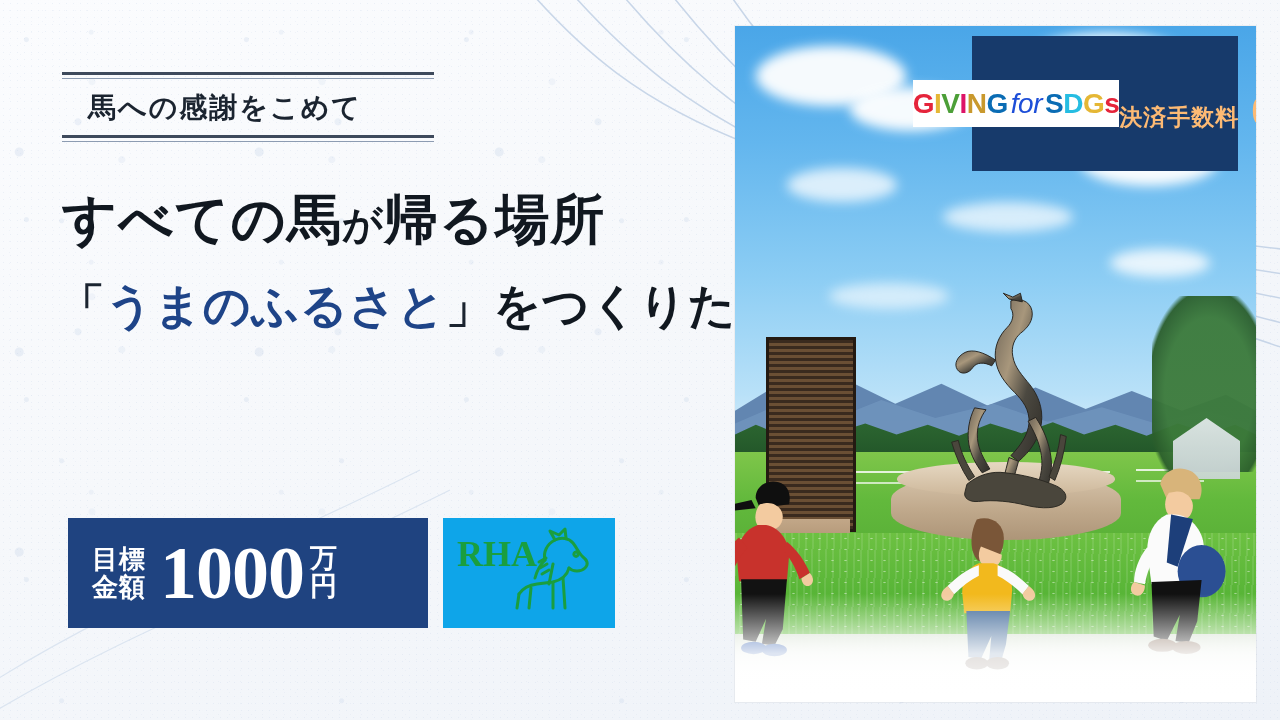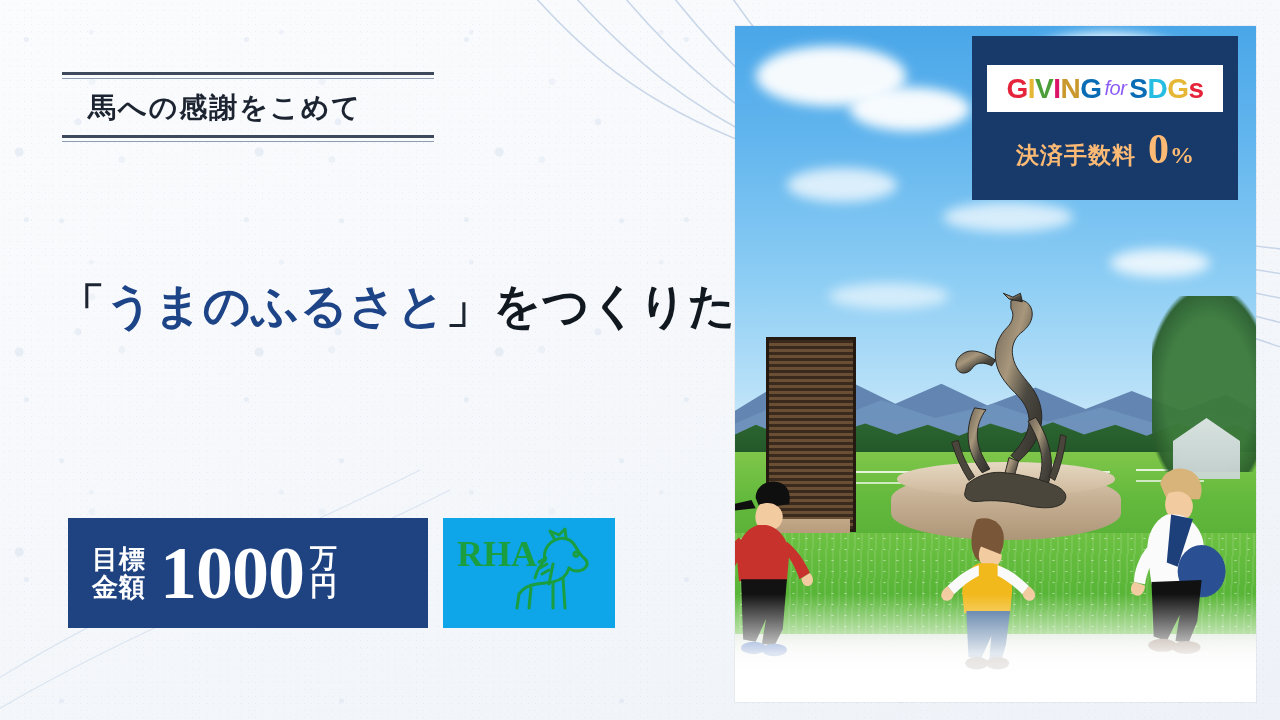--- a/index.html
+++ b/index.html
@@ -150,30 +150,30 @@
 
   .tree-right{position:absolute;right:-2%;top:40%;width:22%;height:26%;
     background:radial-gradient(ellipse at 50% 55%,#3c7a3a 0 55%,#2b5e2c 75%,transparent 80%);
     opacity:.95;}
   .pavilion{position:absolute;right:3%;top:58%;width:13%;height:9%;
     background:linear-gradient(180deg,#e9eef1,#cfd7dc);
     clip-path:polygon(50% 0,100% 38%,100% 100%,0 100%,0 38%);opacity:.9;}
 
   
   .sdgs{
-    position:absolute;right:18px;top:10px;width:266px;height:164px;background:#173a6b;
-    display:flex;flex-direction:column;align-items:center;justify-content:center;
+    position:absolute;right:18px;top:10px;width:266px;height:135px;background:#173a6b;
+    display:flex;flex-direction:row;align-items:center;justify-content:center;
   }
   .sdgs-logo{
     background:#fff;width:236px;height:47px;display:flex;align-items:center;justify-content:center;
     font-family:"Liberation Sans","DejaVu Sans",sans-serif;font-weight:700;font-size:28px;
     letter-spacing:-.5px;white-space:nowrap;
   }
   .sdgs-logo .l{display:inline-block;}
-  .sdgs-logo .for{font-weight:400;font-style:italic;color:#8b5cf6;font-size:20px;margin:10px 3px;}
+  .sdgs-logo .for{font-weight:400;font-style:italic;color:#1d4ed8;font-size:28px;margin:10px 3px;}
   .sdgs-fee{
     display:flex;align-items:baseline;justify-content:center;margin-top:16px;color:#fdba74;white-space:nowrap;
   }
   .sdgs-fee .txt{font-family:"Liberation Sans","DejaVu Sans",sans-serif;font-weight:700;font-size:23px;letter-spacing:1px;}
   .sdgs-fee .zero{font-family:"Liberation Serif","DejaVu Serif",serif;font-weight:700;font-size:42px;margin-left:12px;line-height:1;}
   .sdgs-fee .pct{font-family:"Liberation Serif","DejaVu Serif",serif;font-weight:700;font-size:24px;margin-left:1px;}
 </style>
 </head>
 <body>
 
@@ -198,20 +198,23 @@
   <div class="left">
 
     <div class="eyebrow-wrap">
       <div class="rule"></div>
       <div class="rule thin"></div>
       <div class="eyebrow">馬への感謝をこめて</div>
       <div class="rule"></div>
       <div class="rule thin"></div>
     </div>
 
+    <div class="headline">
+      <span>すべての馬</span><span class="sm">が</span><span>帰る場所</span>
+    </div>
 
     <div class="headline2">
       <span class="brk">「</span><span class="accent">うまのふるさと</span><span class="brk">」</span><span>をつくりたい</span>
     </div>
 
 
     <div class="badge badge-goal">
       <div class="badge-label">
         <div>目標</div>
         <div>金額</div>

